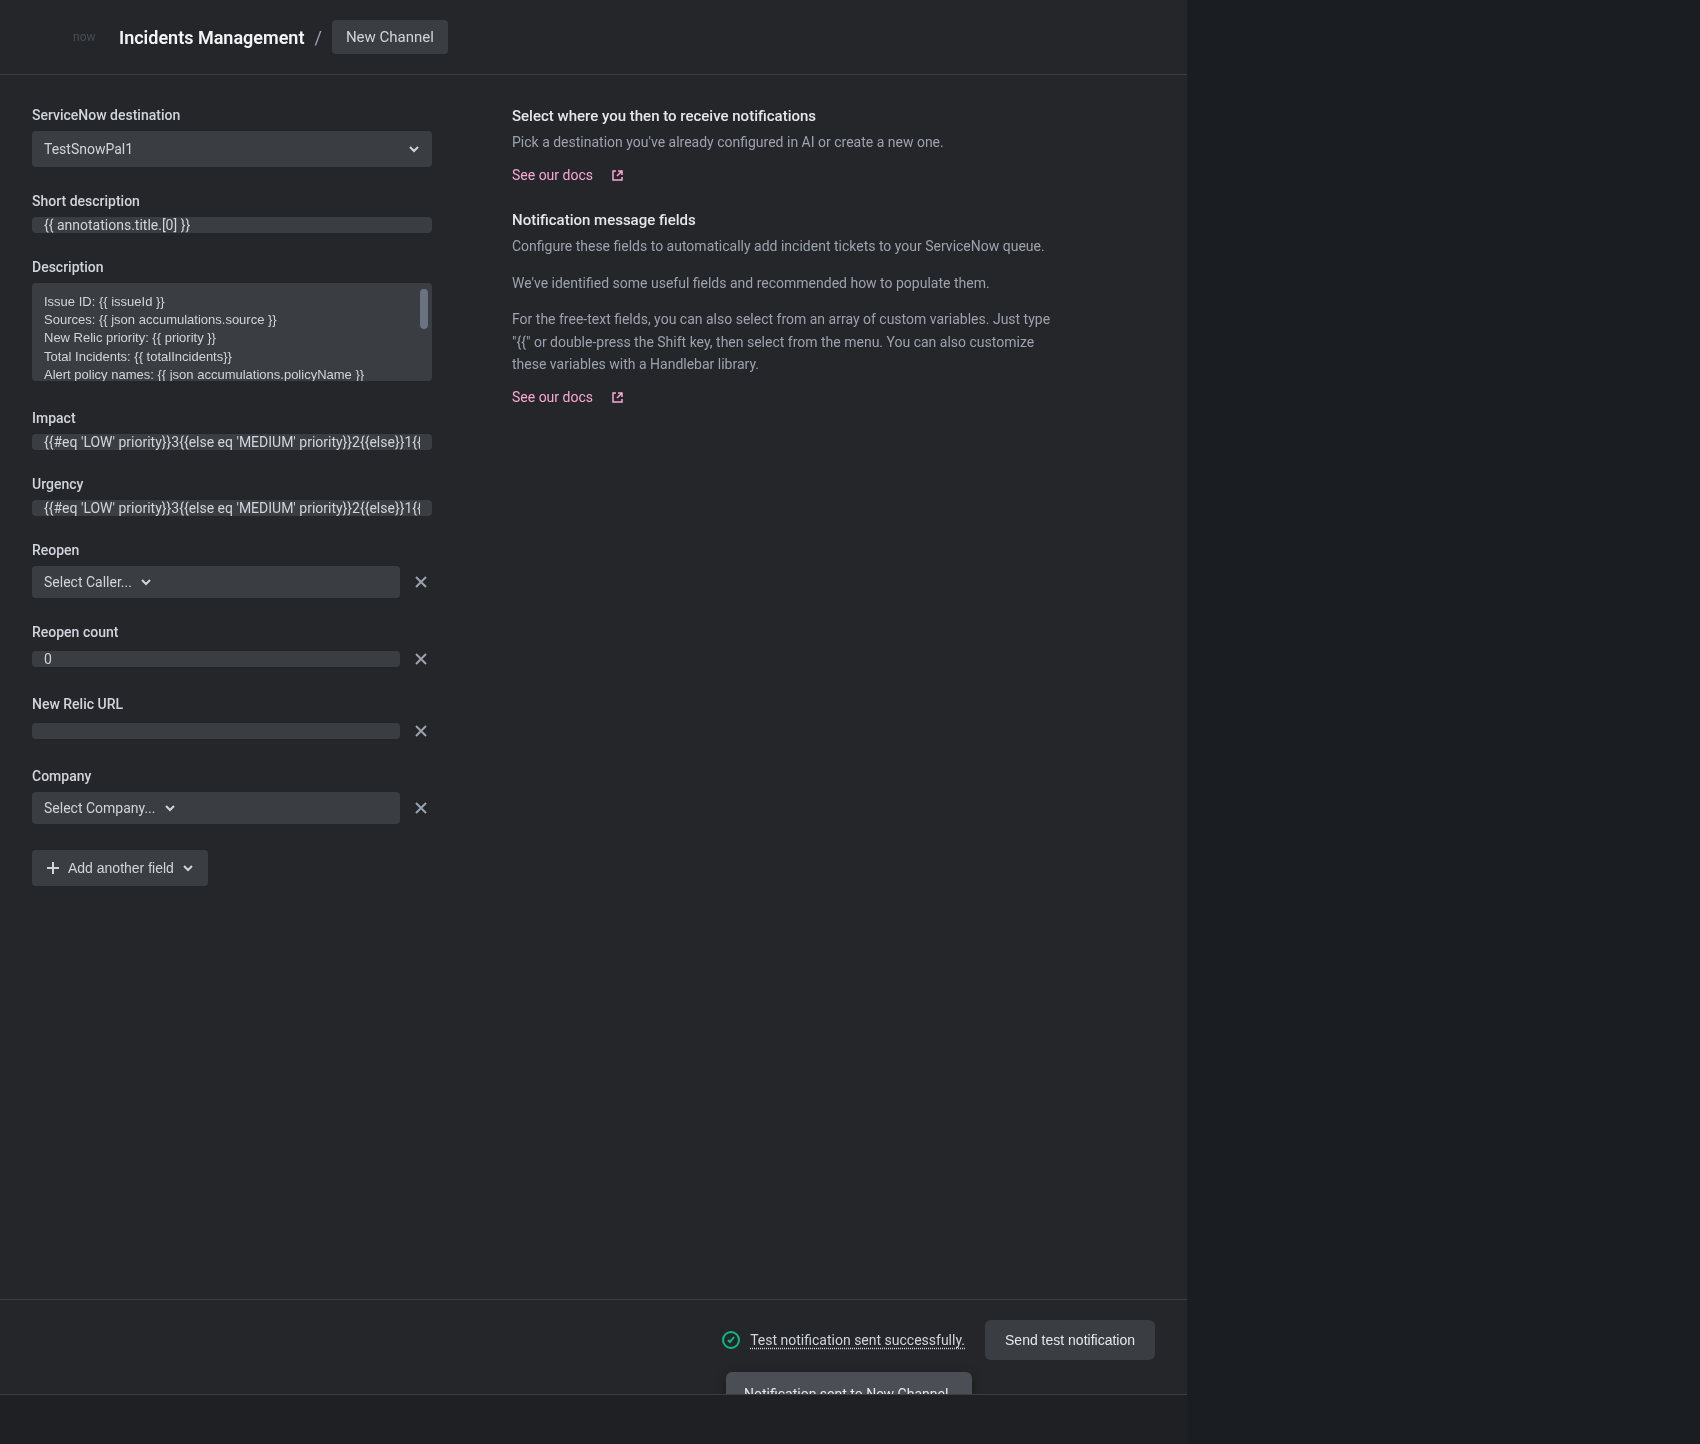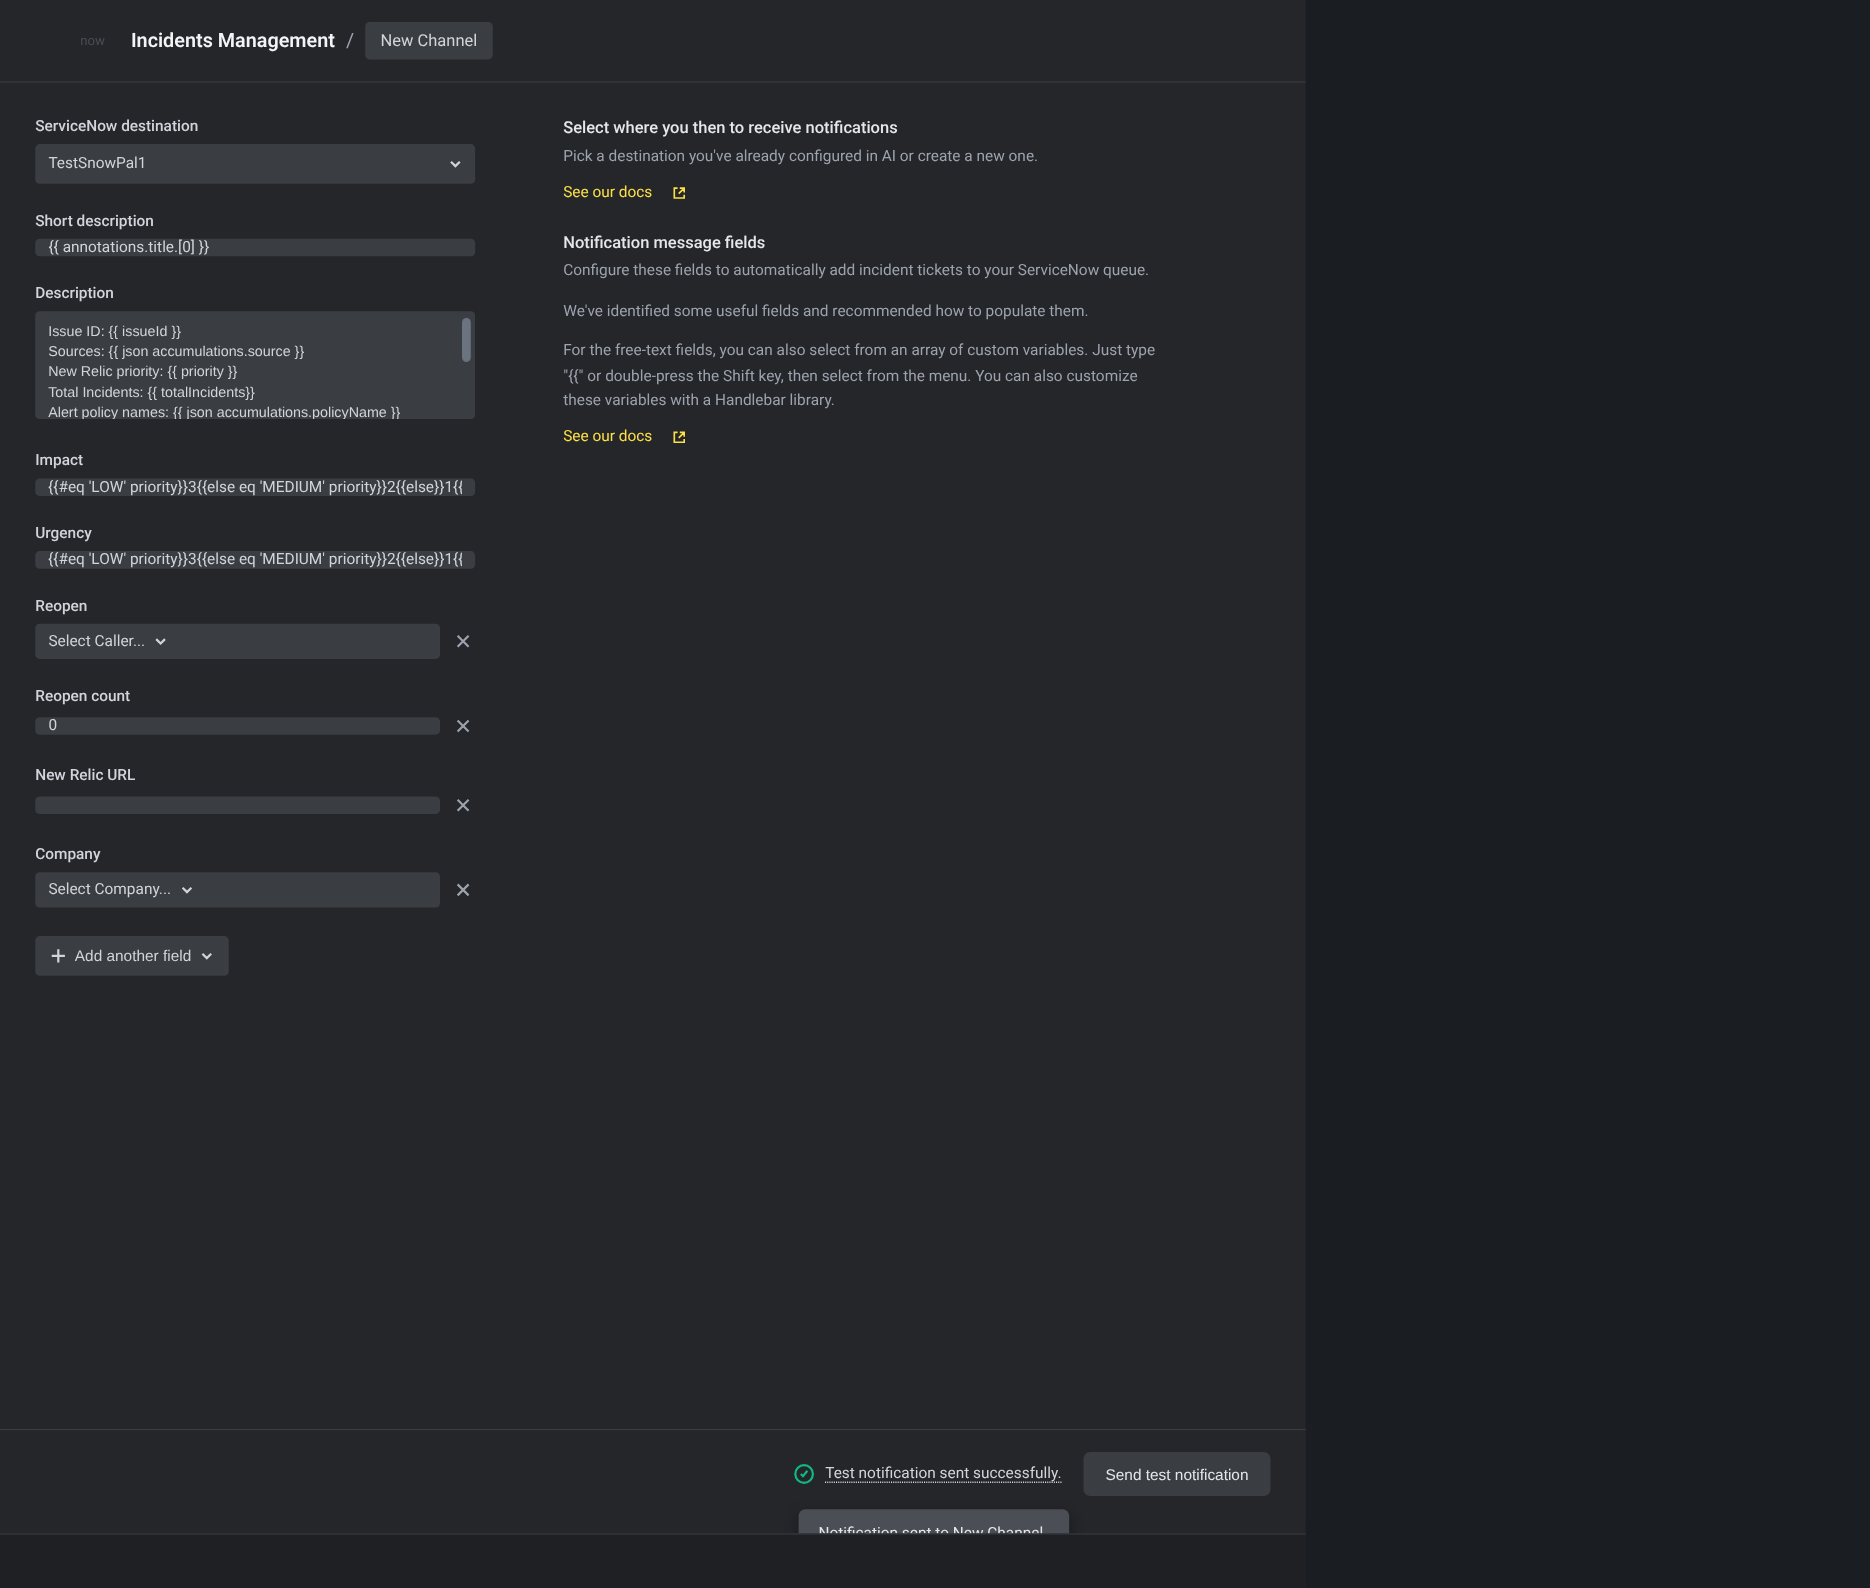--- a/index.html
+++ b/index.html
@@ -189,21 +189,21 @@
       margin-bottom: 6px;
       font-weight: 500;
     }
     .info-text {
       font-size: 14px;
       color: #9ca3af;
       line-height: 1.6;
       margin-bottom: 14px;
     }
     .docs-link {
-      color: #fde047;
+      color: #f9a8d4;
       text-decoration: none;
       display: inline-flex;
       align-items: center;
       gap: 18px;
       font-size: 14px;
     }
     .external-icon {
       width: 13px;
       height: 13px;
     }

